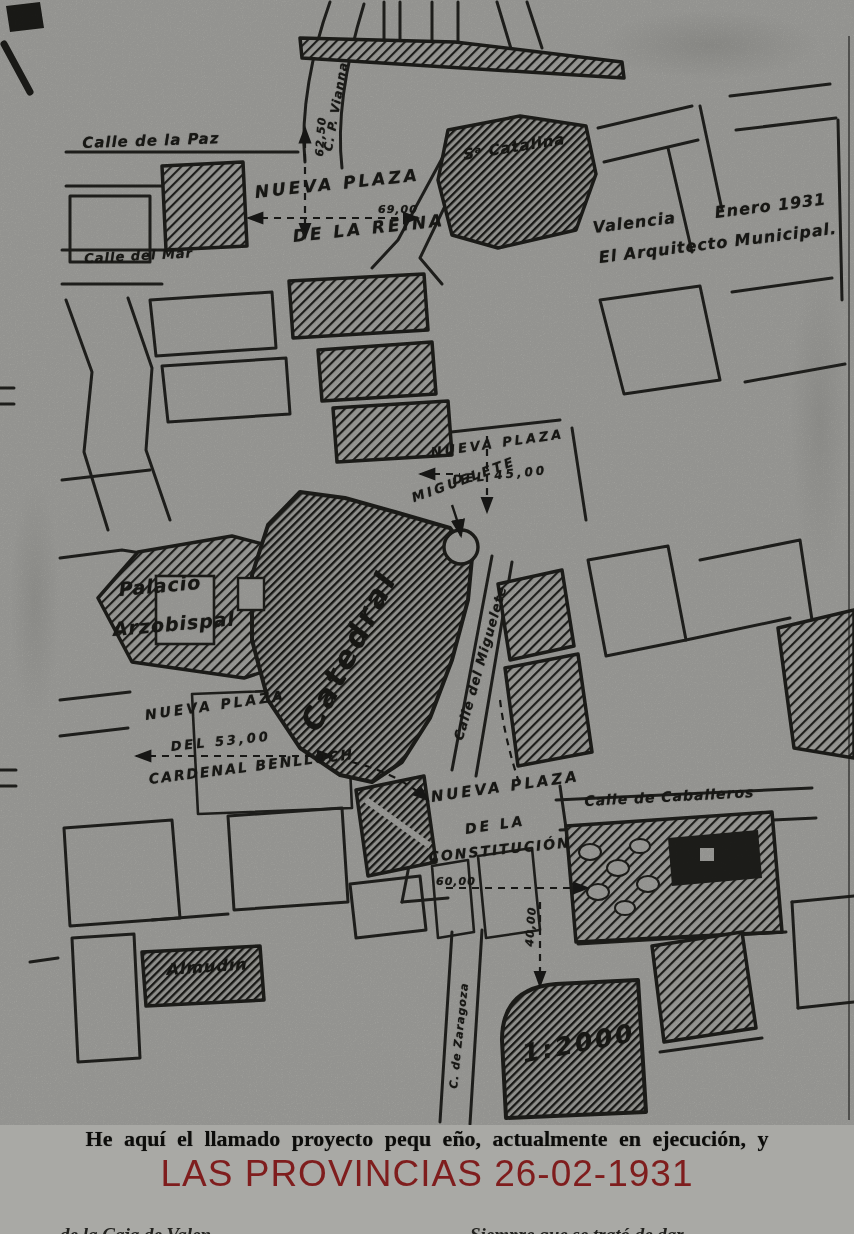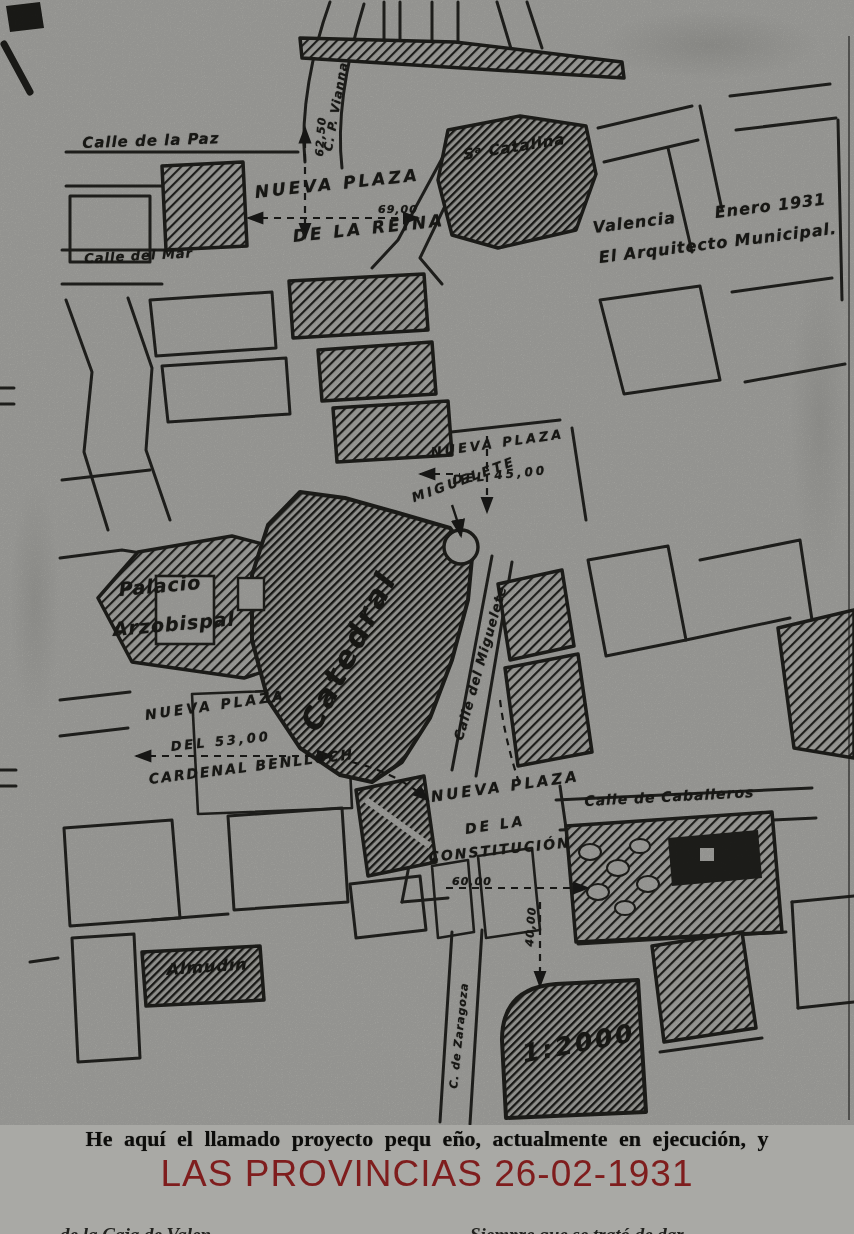--- a/index.html
+++ b/index.html
@@ -231,21 +231,21 @@
     <div class="lbl script" style="left:118px;top:580px;font-size:19px;transform:rotate(-5deg);">Palacio</div>
     <div class="lbl script" style="left:112px;top:620px;font-size:19px;transform:rotate(-5deg);">Arzobispal</div>
     <div class="lbl script" style="left:296px;top:722px;font-size:30px;letter-spacing:4px;transform:rotate(-63deg);">Catedral</div>
     <div class="lbl script" style="left:452px;top:738px;font-size:13px;transform:rotate(-74deg);">Calle del Miguelete</div>
     <div class="lbl caps" style="left:144px;top:708px;font-size:14px;transform:rotate(-8deg);">NUEVA PLAZA</div>
     <div class="lbl caps" style="left:170px;top:740px;font-size:13px;transform:rotate(-6deg);">DEL 53,00</div>
     <div class="lbl caps" style="left:148px;top:772px;font-size:14px;letter-spacing:2px;transform:rotate(-7deg);">CARDENAL BENLLOCH</div>
     <div class="lbl caps" style="left:430px;top:790px;font-size:15px;transform:rotate(-8deg);">NUEVA PLAZA</div>
     <div class="lbl caps" style="left:464px;top:822px;font-size:14px;transform:rotate(-8deg);">DE LA</div>
     <div class="lbl caps" style="left:428px;top:850px;font-size:14px;letter-spacing:2px;transform:rotate(-6deg);">CONSTITUCIÓN</div>
-    <div class="lbl dim" style="left:452px;top:876px;">60,00</div>
+    <div class="lbl dim" style="left:436px;top:876px;">60,00</div>
     <div class="lbl dim" style="left:524px;top:946px;transform:rotate(-86deg);">40,00</div>
     <div class="lbl script" style="left:584px;top:794px;font-size:14px;transform:rotate(-3deg);">Calle de Caballeros</div>
     <div class="lbl script" style="left:166px;top:962px;font-size:16px;transform:rotate(-4deg);">Almudín</div>
     <div class="lbl script" style="left:448px;top:1088px;font-size:11px;transform:rotate(-84deg);">C. de Zaragoza</div>
     <div class="lbl script" style="left:520px;top:1042px;font-size:25px;letter-spacing:3px;transform:rotate(-11deg);">1:2000</div>
 
     <div class="smudge" style="left:600px;top:10px;width:220px;height:70px;background:radial-gradient(ellipse at center, rgba(66,66,62,.16), transparent 70%);"></div>
     <div class="smudge" style="left:790px;top:260px;width:60px;height:320px;background:radial-gradient(ellipse at center, rgba(66,66,62,.12), transparent 70%);"></div>
     <div class="smudge" style="left:10px;top:480px;width:50px;height:240px;background:radial-gradient(ellipse at center, rgba(66,66,62,.12), transparent 70%);"></div>
   </div>

